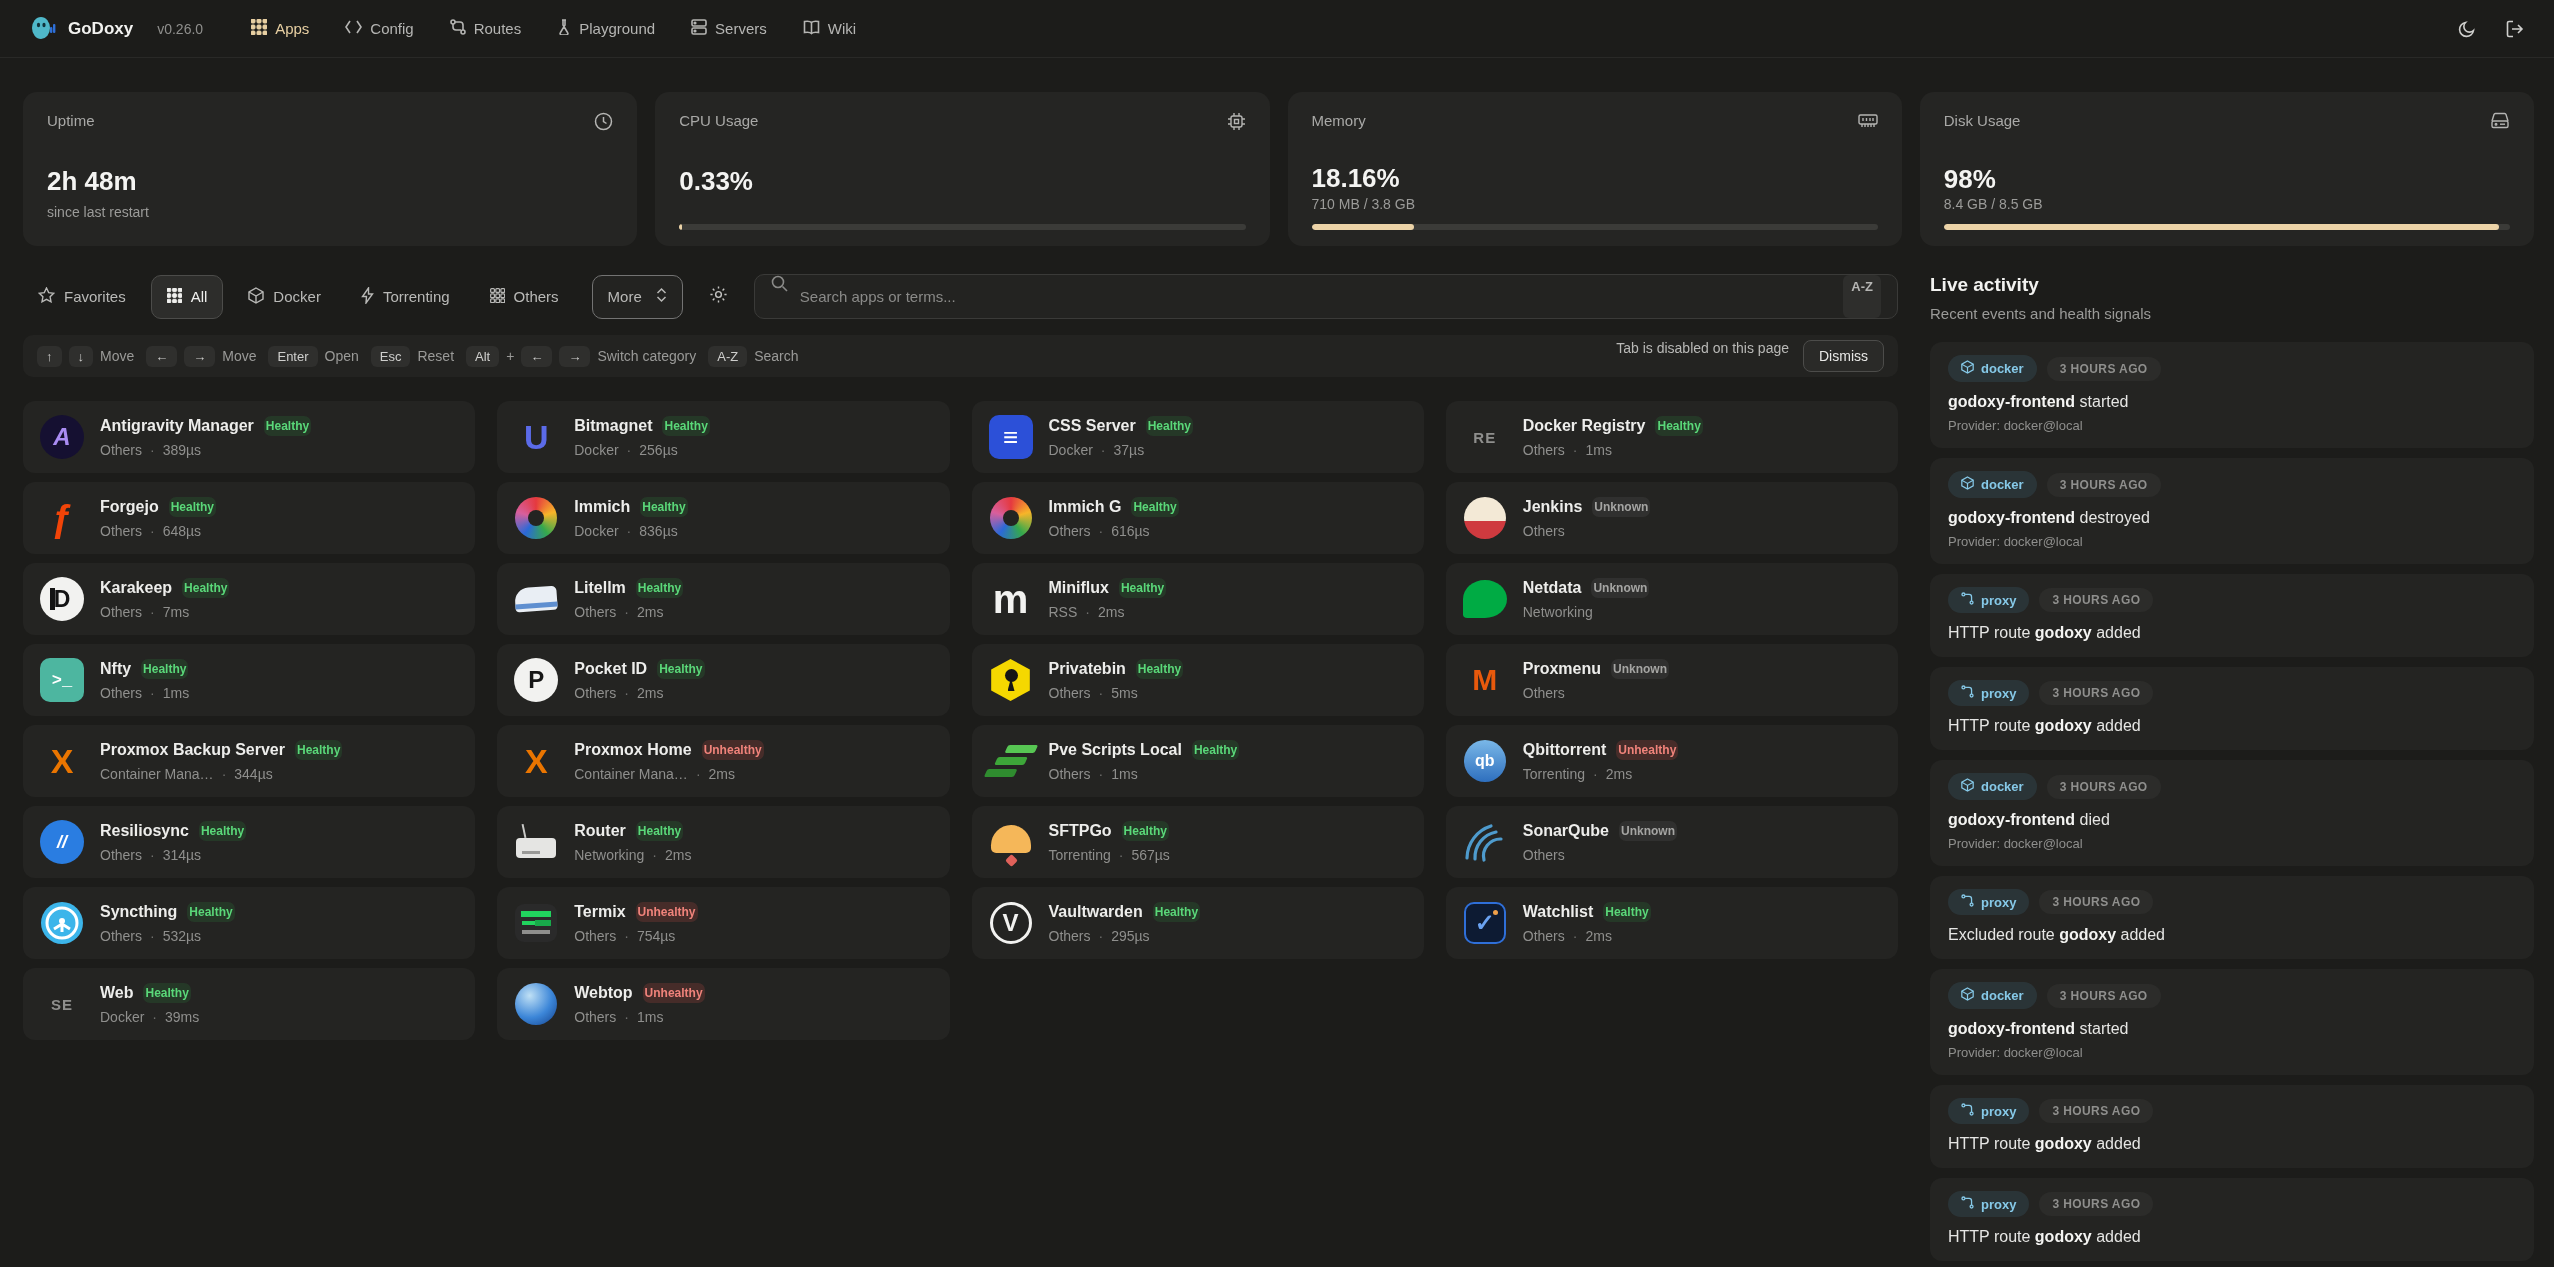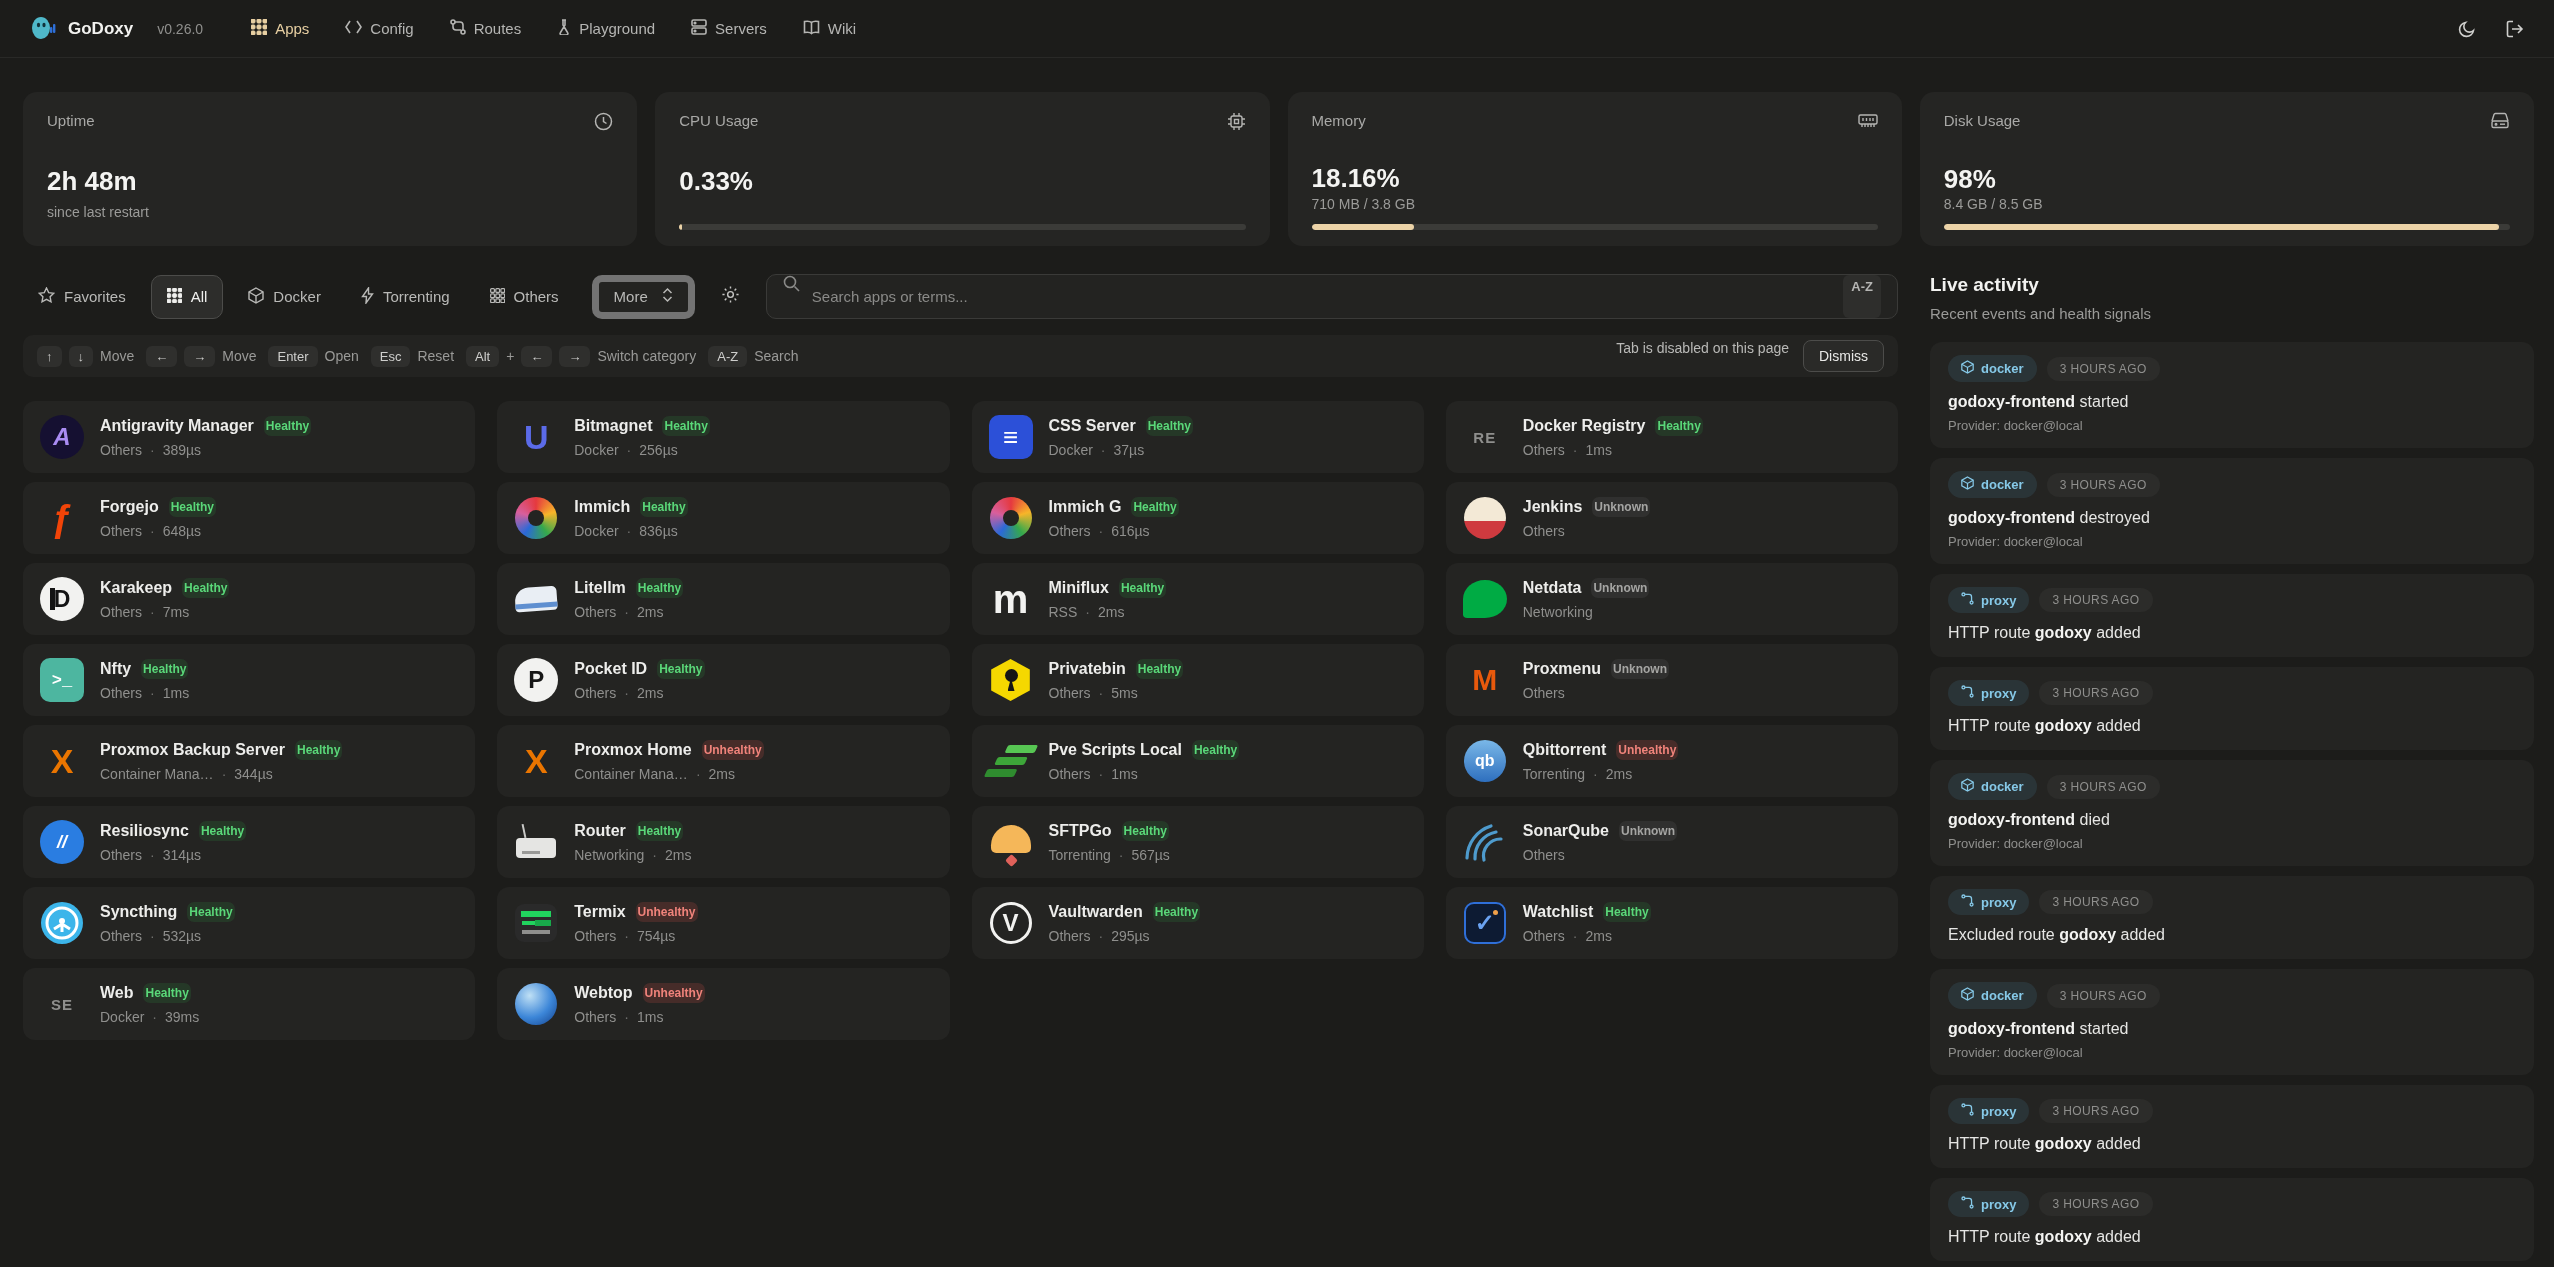--- a/index.html
+++ b/index.html
@@ -33,21 +33,21 @@
   
   .main{display:flex;gap:32px;padding:28px 20px 0 23px}
   .left{width:1875px;flex:none}
   .right{flex:1;min-width:0}
 
   
   .filters{display:flex;align-items:center;gap:10px}
   .chip{height:44px;display:flex;align-items:center;gap:9px;padding:0 15px;border-radius:10px;font-size:15px;color:#b9b9b7;cursor:pointer;white-space:nowrap}
   .chip svg{stroke:currentColor}
   .chip.selected{background:#2d2d2b;border:1px solid #4c4c4a;color:#f0f0ee}
-  .chip.more{border:7px solid #737373;background:#232321;margin-left:8px;gap:14px}
+  .chip.more{border:1px solid #737373;background:#232321;margin-left:8px;gap:14px}
   .gearbtn{margin:0 16px;color:#c5c5c3;cursor:pointer}
   .search{flex:1;height:45px;background:#232321;border:1px solid #3a3a38;border-radius:10px;display:flex;gap:12px;padding:0 16px}
   .search input{flex:1;background:transparent;border:none;outline:none;color:#d5d5d3;font-size:15px;font-family:inherit}
   .search input::placeholder{color:#8a8a88}
   .sort-badge{font-size:13px;font-weight:600;color:#b5b5b3;background:#2e2e2c;border-radius:6px;padding:4px 8px}
 
   
   .shortcutbar{margin-top:16px;height:42px;background:#232321;border-radius:10px;display:flex;align-items:center;padding:0 14px;gap:8px;font-size:14px;color:#9a9a98}
   .sc-group{display:flex;align-items:center;gap:7px;margin-right:12px}
   .key{background:#2f2f2d;border-radius:6px;padding:3px 9px;font-size:13px;color:#cfcfcd}
@@ -106,21 +106,21 @@
   .kind-qb{width:42px;height:42px;border-radius:50%;background:linear-gradient(180deg,#7ab8e8,#2e6fbe);color:#fff;font-size:16px;font-weight:800;display:flex;align-items:center;justify-content:center}
 
   
   .act-title{font-size:19px;font-weight:700;color:#f2f2f0}
   .act-sub{font-size:15px;color:#9a9a98;margin-top:9px}
   .events{margin-top:20px;display:flex;flex-direction:column;gap:10px}
   .event{background:#242422;border-radius:12px;padding:13px 18px 15px}
   .pills{display:flex;align-items:center;gap:10px}
   .srcpill{display:flex;align-items:center;gap:7px;font-size:13px;font-weight:700;color:#86c9e8;background:rgba(92,170,210,.12);padding:5px 13px;border-radius:999px}
   .srcpill svg{stroke:#86c9e8}
-  .timepill{font-size:12px;font-weight:400;letter-spacing:.4px;color:#8f8f8d;background:#2c2c2a;padding:5px 13px;border-radius:999px}
+  .timepill{font-size:12px;font-weight:700;letter-spacing:.4px;color:#8f8f8d;background:#2c2c2a;padding:5px 13px;border-radius:999px}
   .etext{margin-top:11px;font-size:16px;color:#e6e6e4}
   .etext b{color:#f4f4f2}
   .provider{margin-top:7px;font-size:13px;color:#8f8f8d}
 </style>
 </head>
 <body>
 
 <div class="navbar">
   <div class="brand">
     <span>

